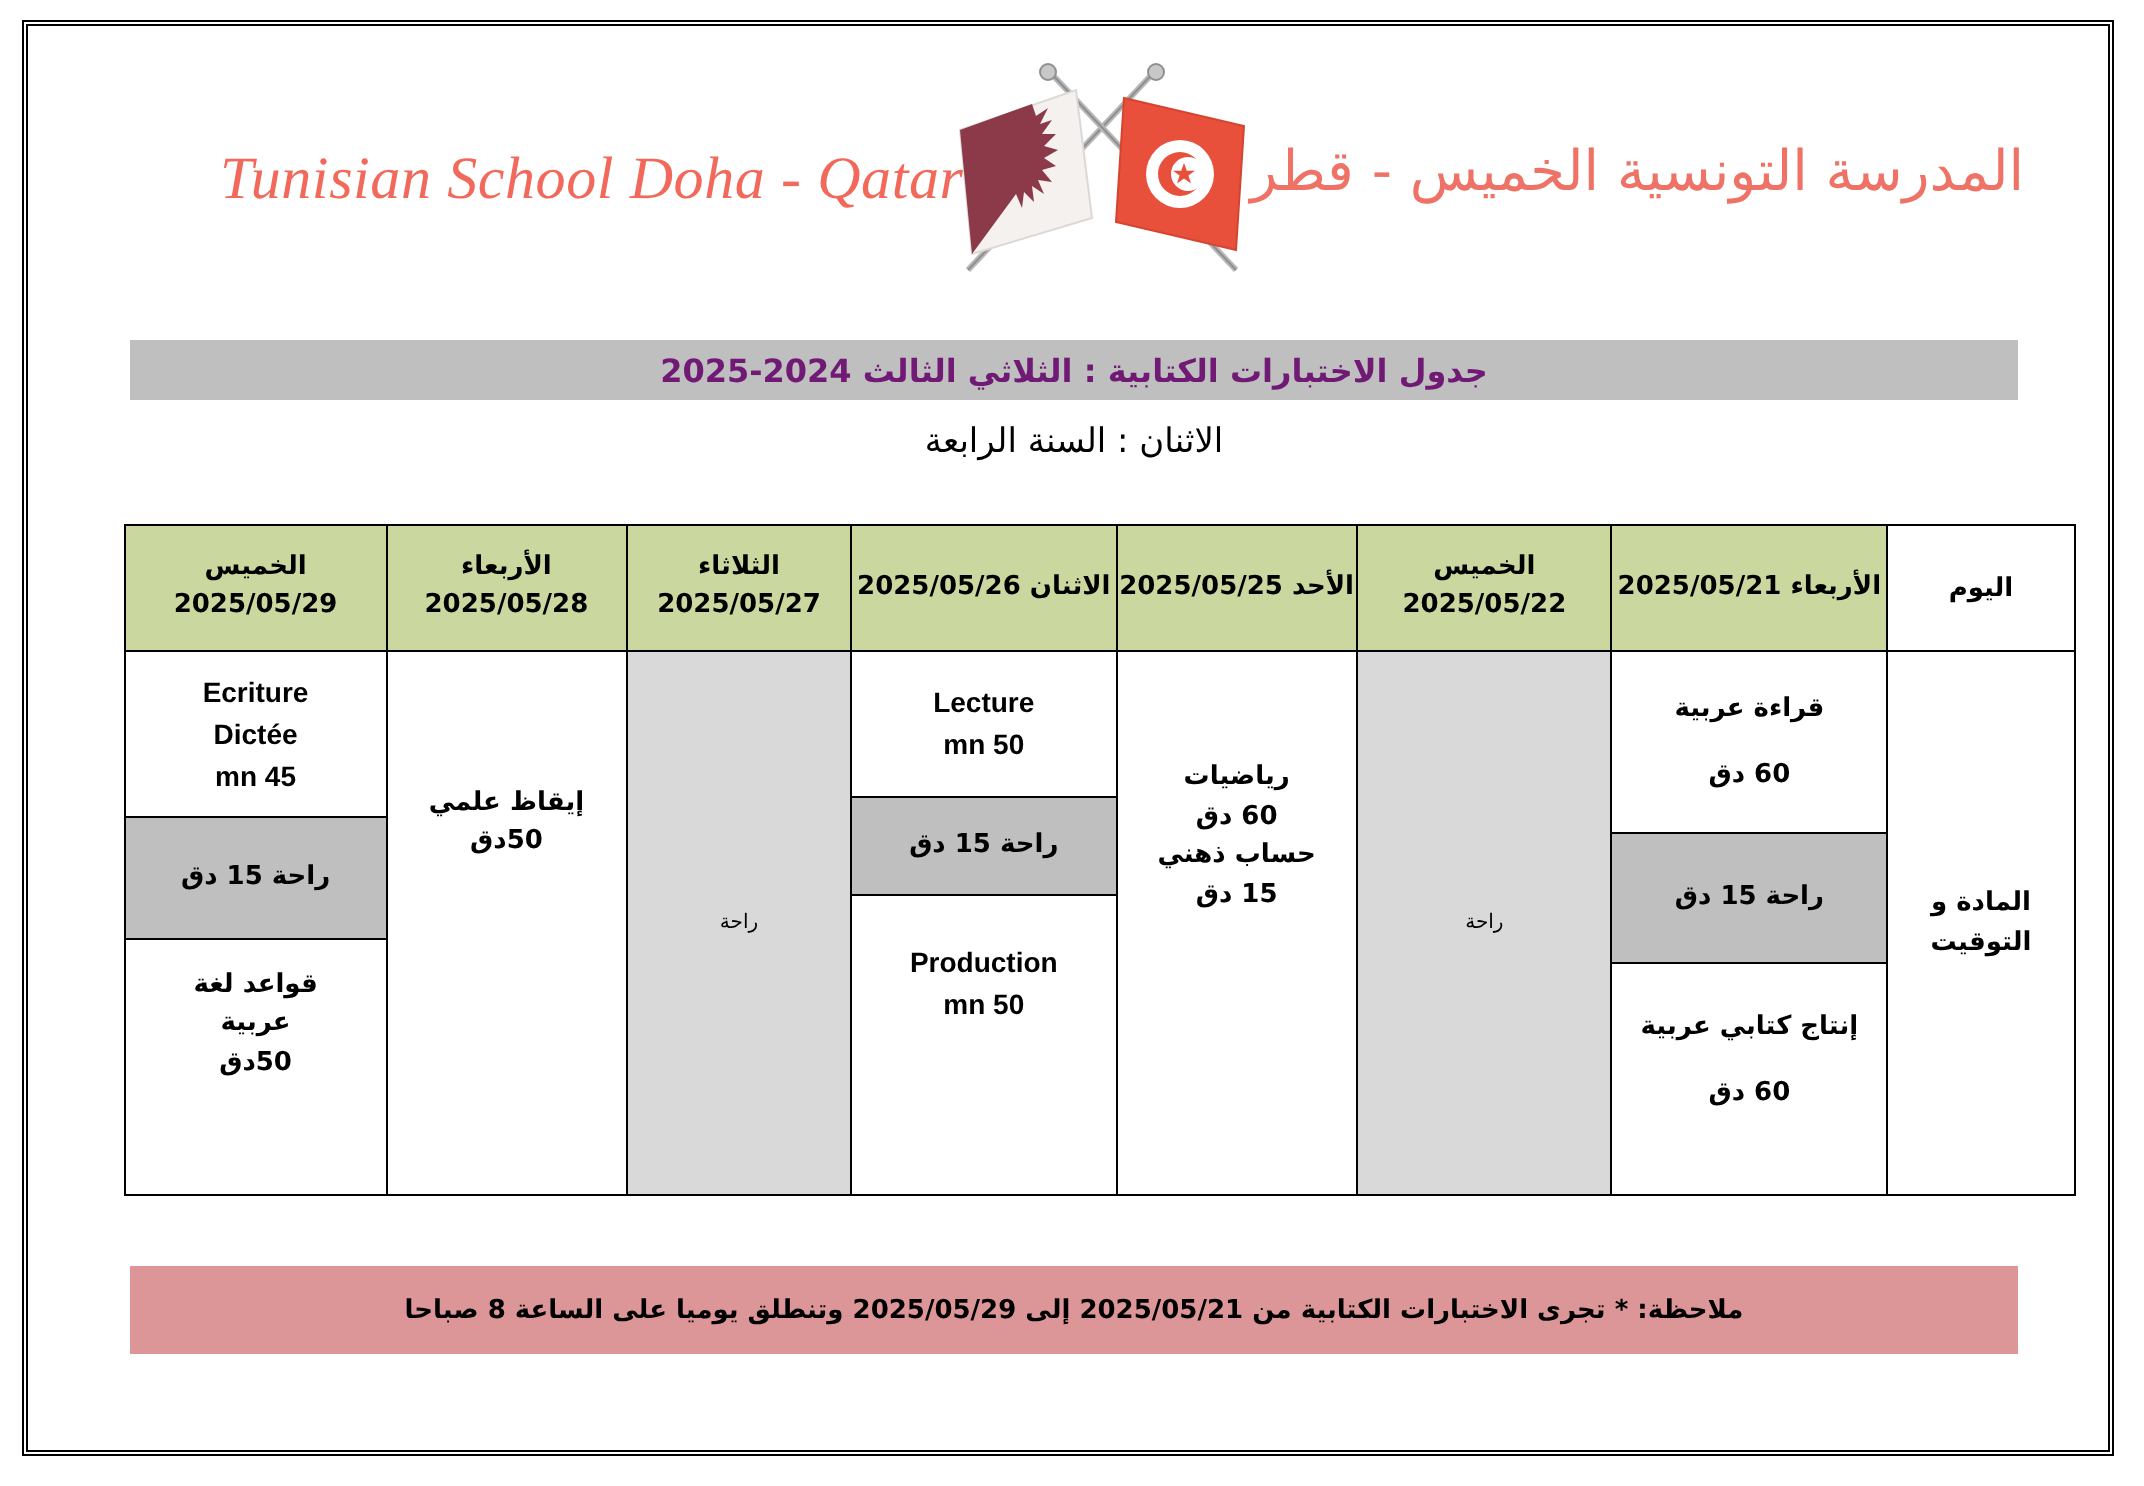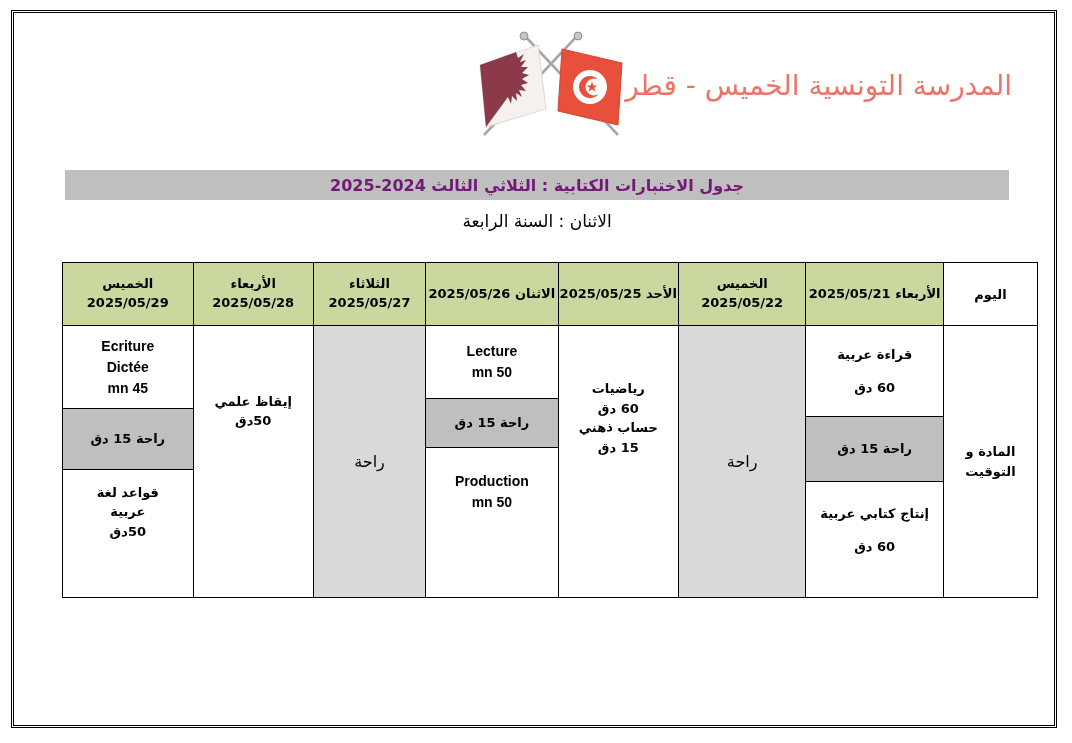--- a/index.html
+++ b/index.html
@@ -152,21 +152,21 @@
     color: #000000;
   }
   td.col-body {
     padding: 0;
     vertical-align: top;
   }
   td.col-body.rest-all {
     background: #d9d9d9;
     vertical-align: middle;
     font-family: "DejaVu Sans", "Liberation Sans", sans-serif;
-    font-size: 16px;
+    font-size: 10px;
     color: #000000;
   }
 
   
   .stack {
     display: flex;
     flex-direction: column;
     height: 100%;
     box-sizing: border-box;
   }
@@ -226,20 +226,21 @@
     unicode-bidi: embed;
   }
 </style>
 </head>
 <body>
 
 <div class="page-frame">
   <div class="page-inner">
 
     <div class="letterhead">
+      <div class="brand-latin">Tunisian School Doha - Qatar</div>
 
       <div class="flags">
         <svg width="170" height="118" viewBox="0 0 170 118" xmlns="http://www.w3.org/2000/svg">
 
           <line x1="18" y1="104" x2="112" y2="4" stroke="#b9b9b9" stroke-width="3"></line>
           <line x1="18" y1="104" x2="112" y2="4" stroke="#8f8f8f" stroke-width="1"></line>
           <line x1="152" y1="104" x2="58" y2="4" stroke="#b9b9b9" stroke-width="3"></line>
           <line x1="152" y1="104" x2="58" y2="4" stroke="#8f8f8f" stroke-width="1"></line>
           <circle cx="112" cy="5" r="4" fill="#c8c8c8" stroke="#8f8f8f" stroke-width="1"></circle>
           <circle cx="58" cy="5" r="4" fill="#c8c8c8" stroke="#8f8f8f" stroke-width="1"></circle>
@@ -390,15 +391,18 @@
                   <span class="ln">50دق</span>
                 </div>
                 <div class="slot spacer" style="flex:1"></div>
               </div>
             </td>
           </tr>
         </tbody>
       </table>
     </div>
 
+    <div class="note-bar">
+      <span class="note-text">ملاحظة: * تجرى الاختبارات الكتابية من 2025/05/21 إلى 2025/05/29 وتنطلق يوميا على الساعة 8 صباحا</span>
+    </div>
 
   </div>
 </div>
 
 </body></html>

